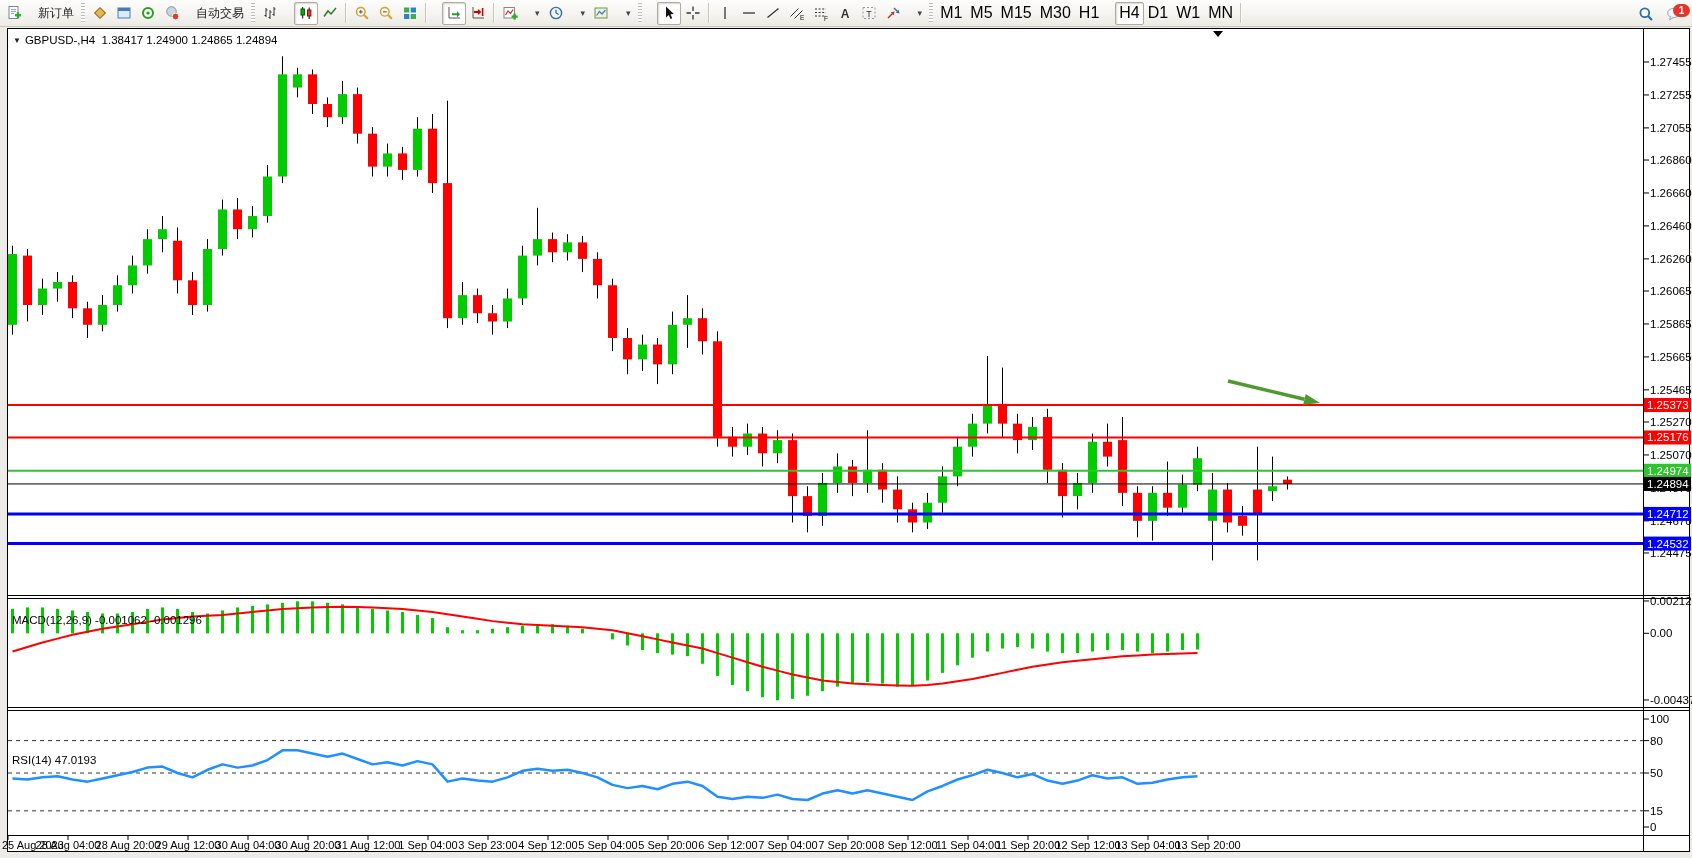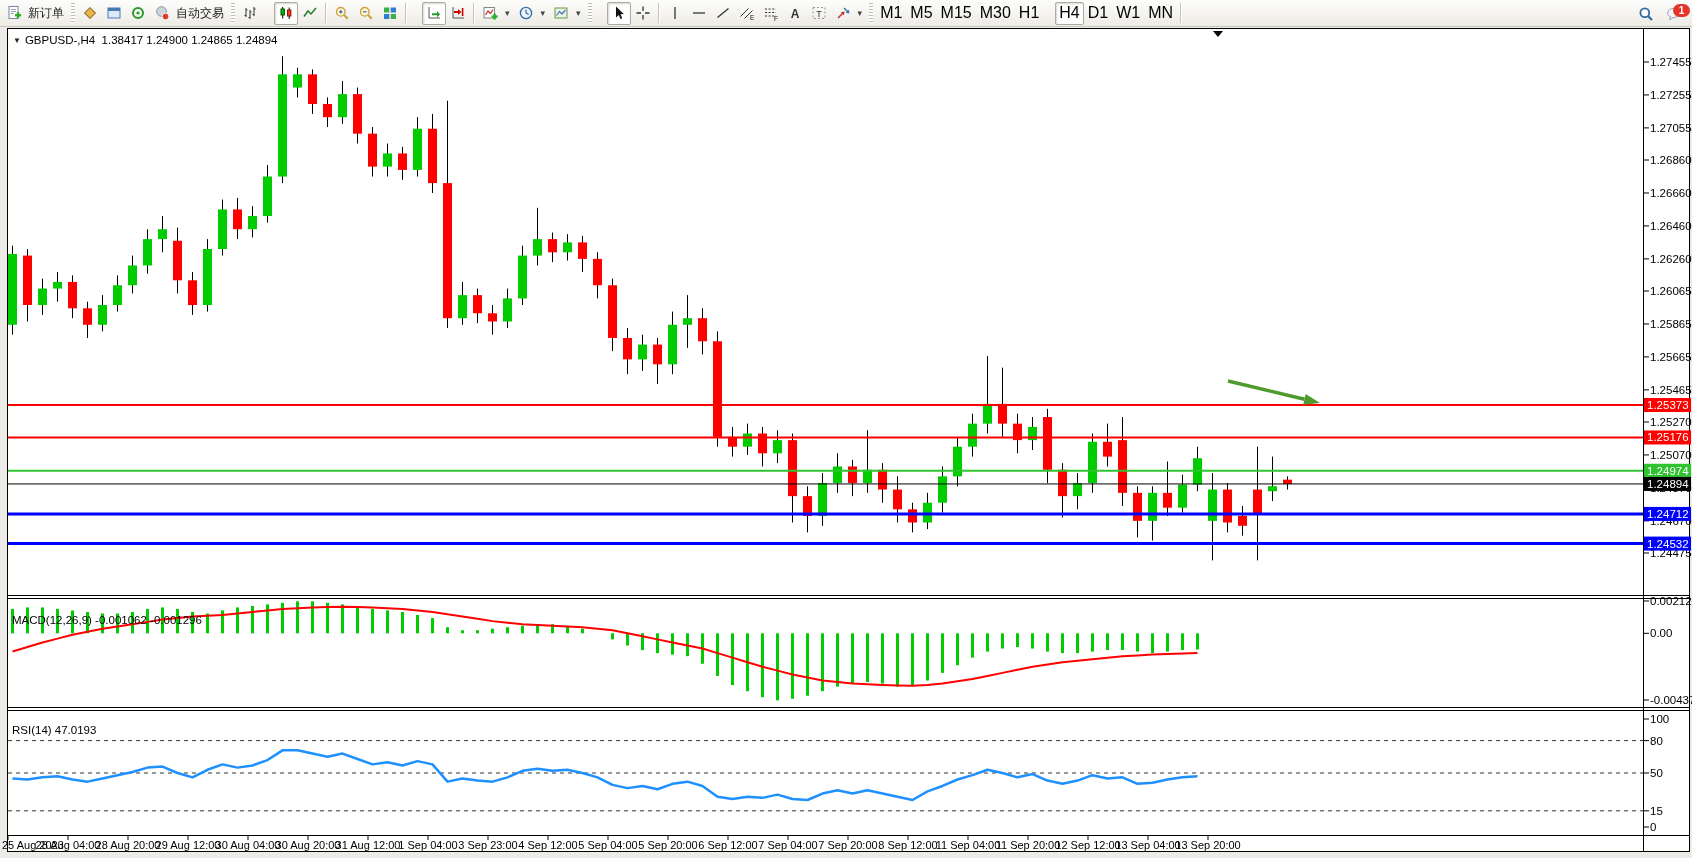--- a/index.html
+++ b/index.html
@@ -1,21 +1,21 @@
 <!DOCTYPE html>
 <html><head>
 <meta charset="utf-8">
 <style>
   html,body{margin:0;padding:0;background:#9b9b9b;font-family:"Liberation Sans",sans-serif;}
   .app{position:relative;width:1692px;height:858px;background:#ecebe7;overflow:hidden;}
   
   .toolbar{position:absolute;top:0;left:0;width:1692px;height:27px;
     background:linear-gradient(#fdfdfc,#edebe5);border-bottom:1px solid #c9c6bc;
     display:flex;align-items:center;padding:0 2px;box-sizing:border-box;z-index:10;}
-  .tbtn{height:23px;min-width:23px;display:flex;align-items:center;justify-content:center;gap:6px;
+  .tbtn{height:23px;min-width:23px;display:flex;align-items:center;justify-content:center;gap:16px;
     padding:0 3px;border:1px solid transparent;border-radius:2px;box-sizing:border-box;cursor:default;}
   .tbtn.active{background:#fff;border-color:#aeaba1;box-shadow:inset 1px 1px 2px #d8d5cc;margin-left:12px;}
   .tbtn .lbl{font-size:12px;color:#222;white-space:nowrap;}
   .tbtn .dd{font-size:9px;color:#444;margin-left:1px;}
   .tsep{width:1px;height:20px;background:#c6c3b9;border-right:1px solid #fff;margin:0 3px;}
   .tgrip{width:4px;height:20px;margin:0 3px;background:repeating-linear-gradient(#bbb 0 1px,#fff 1px 3px);}
   .toolbar-right{position:absolute;right:6px;top:0;height:27px;display:flex;align-items:center;gap:4px;}
   .badge{position:absolute;top:1px;right:-5px;min-width:13px;height:13px;border-radius:7px;background:#e5352b;
     color:#fff;font-size:10px;font-weight:bold;display:flex;align-items:center;justify-content:center;padding:0 2px;}
   .bubble-wrap{position:relative;}
@@ -684,14 +684,14 @@
         <line x1="1088" y1="835.5" x2="1088" y2="840" stroke="#000"></line>
         <text x="1088" y="849" font-size="11" font-family="Liberation Sans, sans-serif" fill="#000000" text-anchor="middle">12 Sep 12:00</text>
         <line x1="1148" y1="835.5" x2="1148" y2="840" stroke="#000"></line>
         <text x="1148" y="849" font-size="11" font-family="Liberation Sans, sans-serif" fill="#000000" text-anchor="middle">13 Sep 04:00</text>
         <line x1="1208" y1="835.5" x2="1208" y2="840" stroke="#000"></line>
         <text x="1208" y="849" font-size="11" font-family="Liberation Sans, sans-serif" fill="#000000" text-anchor="middle">13 Sep 20:00</text>
       </g>
     </svg>
   <div class="overlay-label" style="left:13px;top:34px;"><span class="tri">▼</span><span>GBPUSD-,H4  1.38417 1.24900 1.24865 1.24894</span></div>
   <div class="overlay-label" style="left:12px;top:596px;margin-top:18px;">MACD(12,26,9) -0.001062 -0.001296</div>
-  <div class="overlay-label" style="left:12px;top:724px;text-align:right;">RSI(14) 47.0193</div>
+  <div class="overlay-label" style="left:12px;top:754px;text-align:right;">RSI(14) 47.0193</div>
 </div>
 
 </body></html>

